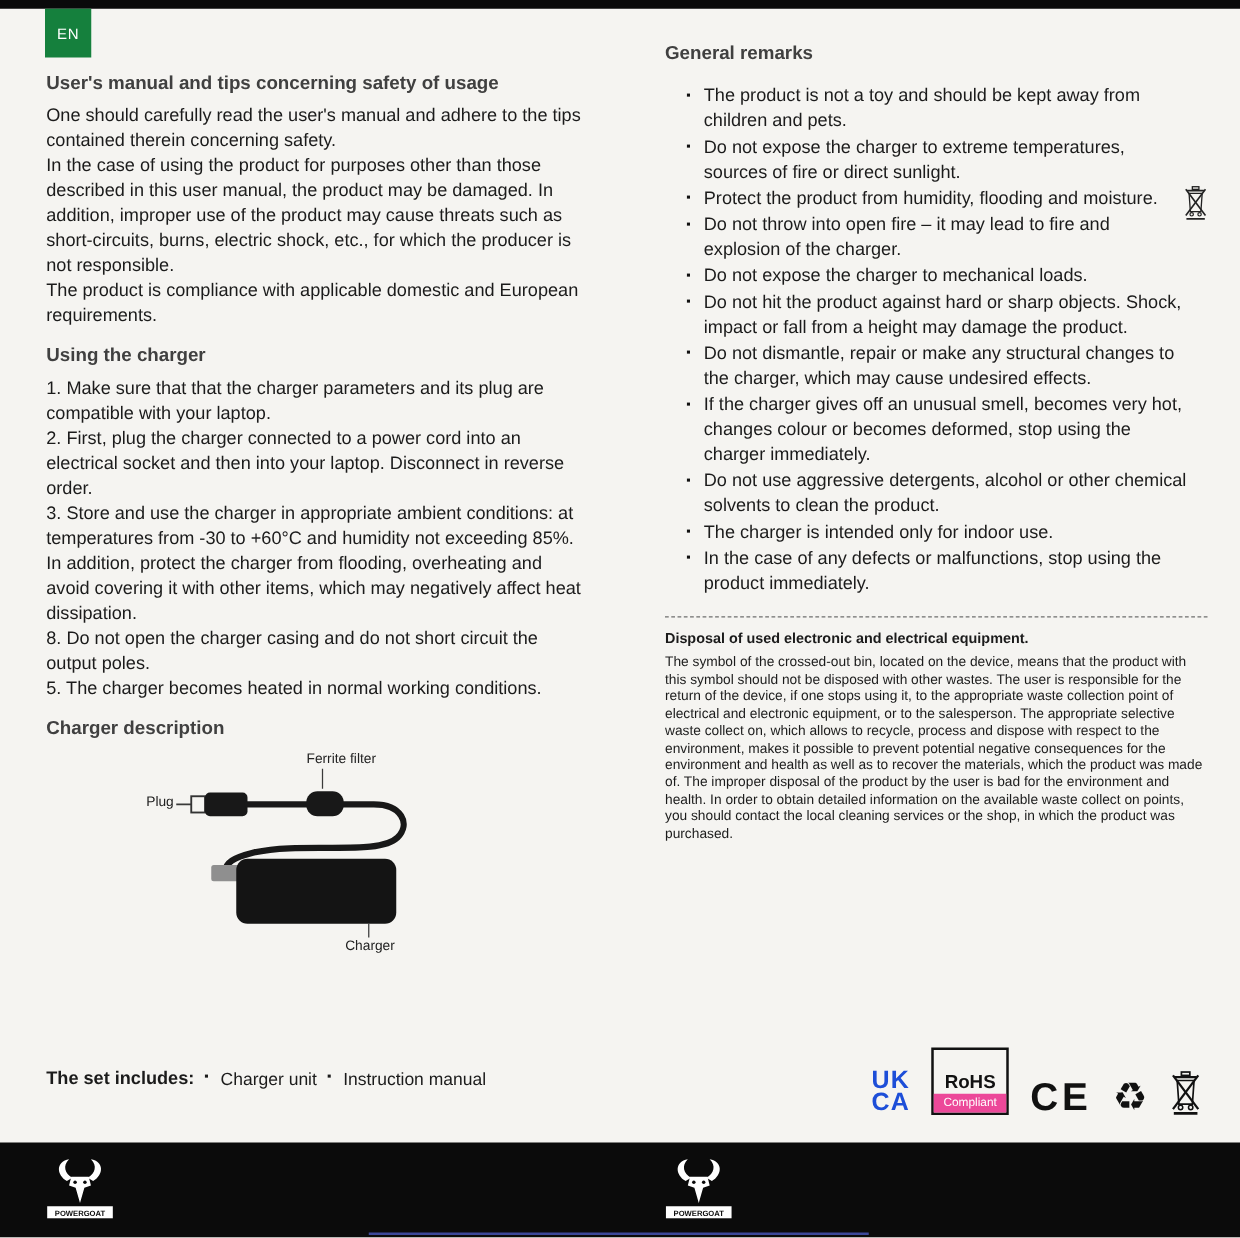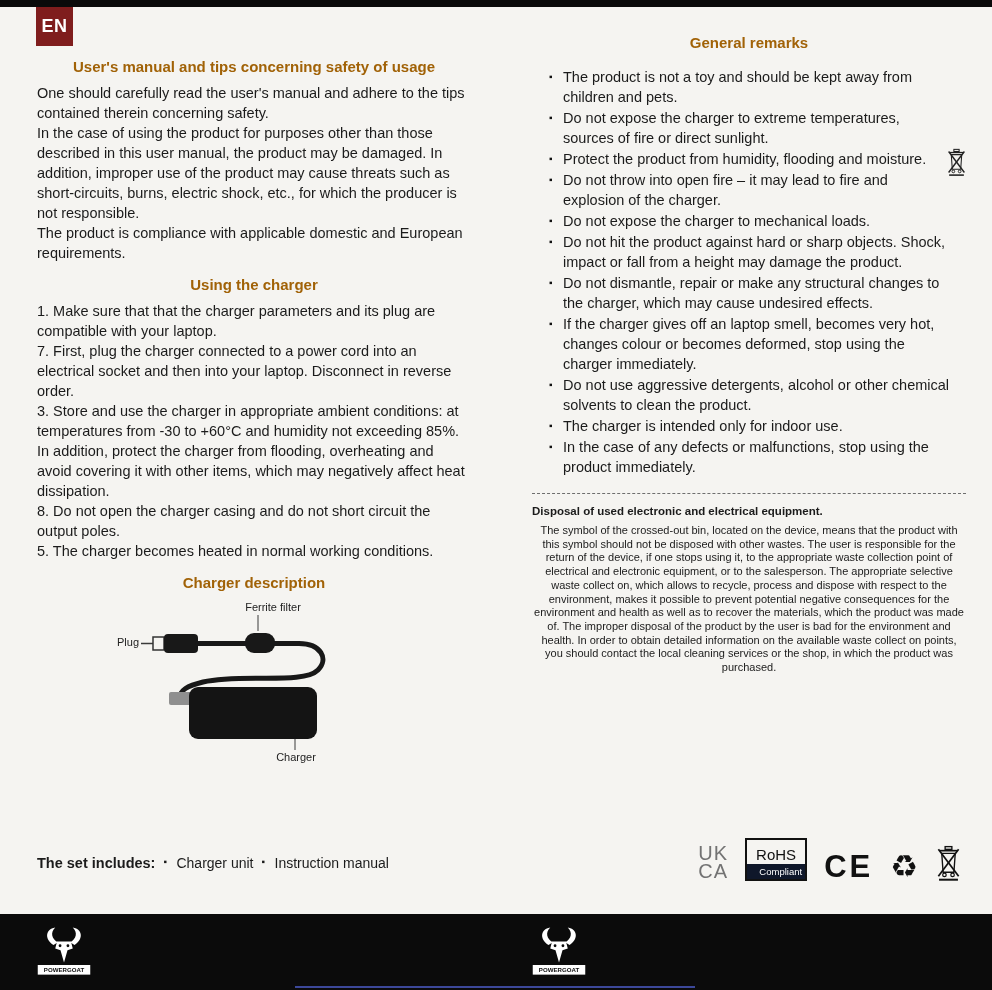--- a/index.html
+++ b/index.html
@@ -5,59 +5,59 @@
   html,body{margin:0;padding:0;}
   body{
     width:992px;height:990px;overflow:hidden;position:relative;
     background:#f5f4f1;color:#1b1b1b;
     font-family:"Liberation Sans", sans-serif;
     -webkit-font-smoothing:antialiased;
   }
   #page{position:relative;width:992px;height:990px;}
   .top-bar{position:absolute;top:0;left:0;right:0;height:7px;background:#0a0a0a;}
   .en-badge{
-    position:absolute;left:36px;top:7px;width:37px;height:39px;background:#7f1d1d;
-    color:#fff;font-weight:bold;font-size:18px;display:flex;align-items:center;justify-content:center;
+    position:absolute;left:36px;top:7px;width:37px;height:39px;background:#15803d;
+    color:#fff;font-weight:normal;font-size:12px;display:flex;align-items:center;justify-content:center;
     letter-spacing:.5px;
   }
   .col{position:absolute;width:434px;}
   .col-left{left:37px;top:58px;height:880px;}
   .col-right{left:532px;top:34px;height:880px;}
-  h2{font-size:15px;font-weight:700;margin:0 0 8px 0;color:#a16207;text-align:center;}
+  h2{font-size:15px;font-weight:700;margin:0 0 8px 0;color:#404040;}
   .body-text{font-size:14.5px;line-height:20px;margin:0;white-space:pre-line;}
   .step{font-size:14.5px;line-height:20px;margin:0;}
   .mt{margin-top:13px;}
   ul.remarks{list-style:none;margin:16px;padding:0;}
   ul.remarks li{
     position:relative;padding-left:15px;font-size:14.5px;line-height:20px;margin:0 0 1px 0;
   }
   ul.remarks li::before{
     content:"▪";position:absolute;left:1px;top:0;font-size:10px;line-height:20px;color:#111;
   }
   .divider-dashed{border:none;border-top:1.5px dashed #6e6e6e;margin:15px 0 11px 0;}
   .disposal-heading{font-size:11.5px;font-weight:700;margin:0 0 7px 0;}
-  .disposal-body{font-size:11px;line-height:13.7px;margin:0;text-align:center;}
+  .disposal-body{font-size:11px;line-height:13.7px;margin:0;}
   
   .diagram{position:relative;width:434px;height:174px;margin-top:6px;}
   .diagram svg{position:absolute;left:0;top:0;}
   .diag-label{position:absolute;font-size:11px;color:#222;}
   .lbl-ferrite{left:181px;top:2px;width:110px;text-align:center;}
   .lbl-plug{left:80px;top:37px;}
   .lbl-charger{left:214px;top:152px;width:90px;text-align:center;}
   
   .set-includes{position:absolute;left:0;top:797px;display:flex;align-items:flex-end;gap:8px;font-size:14px;}
   .set-includes .set-label{font-weight:700;font-size:14.5px;}
   .set-item{position:relative;padding-left:13px;}
   .set-item::before{content:"▪";position:absolute;left:0;top:1px;font-size:10px;}
   
   .marks{position:absolute;top:804px;right:4px;display:flex;align-items:flex-end;gap:17px;}
-  .ukca{font-weight:400;font-size:20px;line-height:18px;letter-spacing:1px;color:#737373;padding-bottom:2px;}
+  .ukca{font-weight:700;font-size:20px;line-height:18px;letter-spacing:1px;color:#1d4ed8;padding-bottom:2px;}
   .rohs{border:2.5px solid #111;text-align:center;min-width:58px;background:#f5f4f1;margin-bottom:1px;}
-  .rohs-top{font-weight:400;font-size:15px;padding:6px 5px 1px;color:#111;}
-  .rohs-bottom{background:#0f172a;color:#fff;font-size:9.5px;padding:1.5px 3px 2.5px;text-align:right;}
+  .rohs-top{font-weight:700;font-size:15px;padding:17px 5px 1px;color:#111;}
+  .rohs-bottom{background:#ec4899;color:#fff;font-size:9.5px;padding:1.5px 3px 2.5px;}
   .ce{font-size:31px;font-weight:700;letter-spacing:3px;line-height:30px;color:#111;}
   .recycle{font-size:31px;line-height:30px;color:#111;}
   
   .mini-bin{position:absolute;left:946px;top:148px;}
   
   .footer{position:absolute;left:0;right:0;bottom:0;height:76px;background:#0b0b0b;}
   .logo{position:absolute;top:7px;}
   .logo-1{left:36px;}
   .logo-2{left:531px;}
   .scan-line{position:absolute;left:295px;bottom:2px;width:400px;height:2px;background:#4553b4;opacity:.85;}
@@ -72,21 +72,21 @@
   <div class="en-badge">EN</div>
 
   <div class="col col-left">
     <h2>User's manual and tips concerning safety of usage</h2>
     <p class="body-text">One should carefully read the user's manual and adhere to the tips contained therein concerning safety.
 In the case of using the product for purposes other than those described in this user manual, the product may be damaged. In addition, improper use of the product may cause threats such as short-circuits, burns, electric shock, etc., for which the producer is not responsible.
 The product is compliance with applicable domestic and European requirements.</p>
 
     <h2 class="mt">Using the charger</h2>
     <p class="step">1. Make sure that that the charger parameters and its plug are compatible with your laptop.</p>
-    <p class="step">7. First, plug the charger connected to a power cord into an electrical socket and then into your laptop. Disconnect in reverse order.</p>
+    <p class="step">2. First, plug the charger connected to a power cord into an electrical socket and then into your laptop. Disconnect in reverse order.</p>
     <p class="step">3. Store and use the charger in appropriate ambient conditions: at temperatures from -30 to +60°C and humidity not exceeding 85%. In addition, protect the charger from flooding, overheating and avoid covering it with other items, which may negatively affect heat dissipation.</p>
     <p class="step">8. Do not open the charger casing and do not short circuit the output poles.</p>
     <p class="step">5. The charger becomes heated in normal working conditions.</p>
 
     <h2 class="mt">Charger description</h2>
 
     <div class="diagram">
       <svg width="434" height="174" viewBox="0 0 434 174">
 
         <line x1="221" y1="16" x2="221" y2="32" stroke="#3a3a3a" stroke-width="1"></line>
@@ -122,21 +122,21 @@
   <div class="col col-right">
     <h2>General remarks</h2>
     <ul class="remarks">
       <li>The product is not a toy and should be kept away from children and pets.</li>
       <li>Do not expose the charger to extreme temperatures, sources of fire or direct sunlight.</li>
       <li>Protect the product from humidity, flooding and moisture.</li>
       <li>Do not throw into open fire – it may lead to fire and explosion of the charger.</li>
       <li>Do not expose the charger to mechanical loads.</li>
       <li>Do not hit the product against hard or sharp objects. Shock, impact or fall from a height may damage the product.</li>
       <li>Do not dismantle, repair or make any structural changes to the charger, which may cause undesired effects.</li>
-      <li>If the charger gives off an laptop smell, becomes very hot, changes colour or becomes deformed, stop using the charger immediately.</li>
+      <li>If the charger gives off an unusual smell, becomes very hot, changes colour or becomes deformed, stop using the charger immediately.</li>
       <li>Do not use aggressive detergents, alcohol or other chemical solvents to clean the product.</li>
       <li>The charger is intended only for indoor use.</li>
       <li>In the case of any defects or malfunctions, stop using the product immediately.</li>
     </ul>
 
     <hr class="divider-dashed">
 
     <p class="disposal-heading">Disposal of used electronic and electrical equipment.</p>
     <p class="disposal-body">The symbol of the crossed-out bin, located on the device, means that the product with this symbol should not be disposed with other wastes. The user is responsible for the return of the device, if one stops using it, to the appropriate waste collection point of electrical and electronic equipment, or to the salesperson. The appropriate selective waste collect on, which allows to recycle, process and dispose with respect to the environment, makes it possible to prevent potential negative consequences for the environment and health as well as to recover the materials, which the product was made of. The improper disposal of the product by the user is bad for the environment and health. In order to obtain detailed information on the available waste collect on points, you should contact the local cleaning services or the shop, in which the product was purchased.</p>
 

